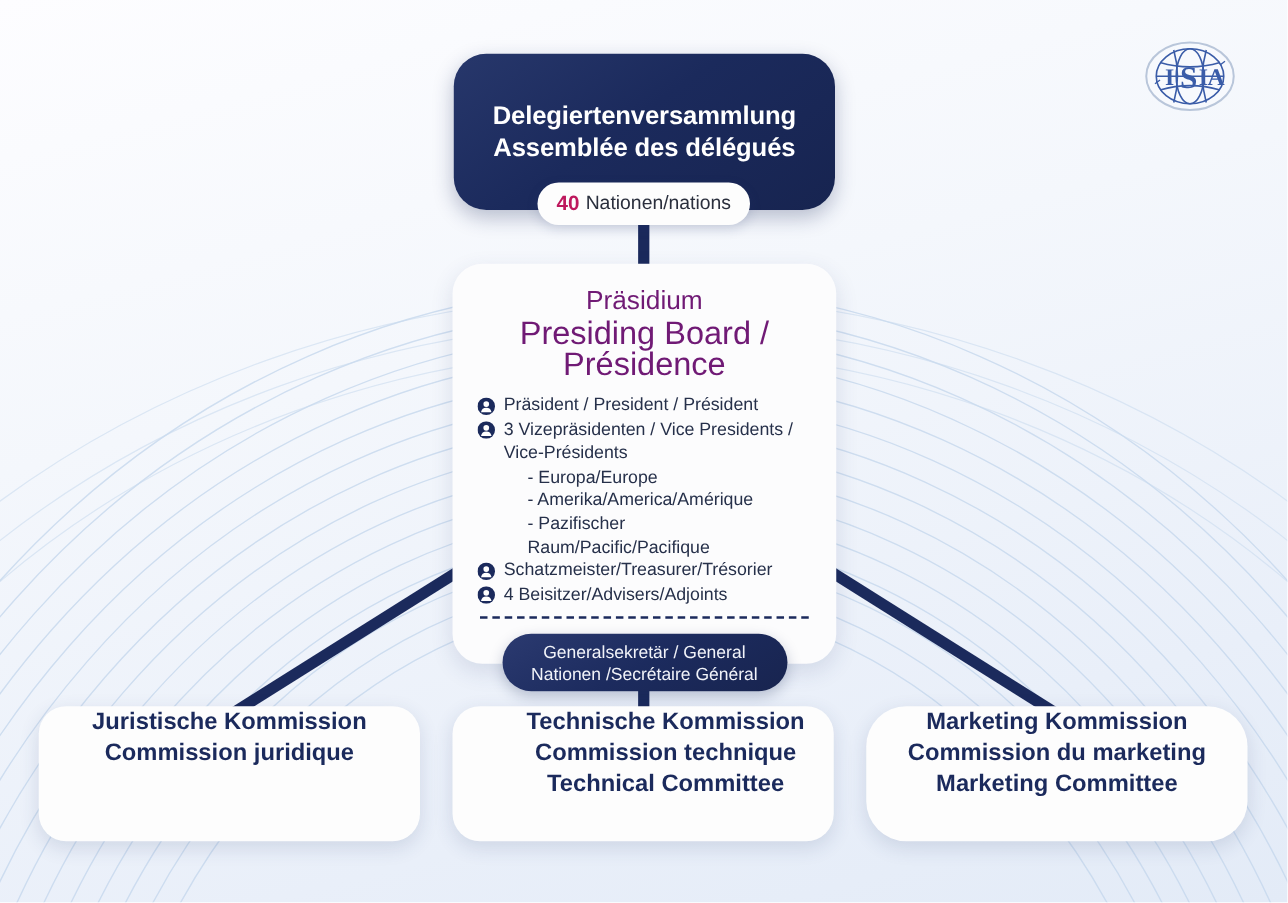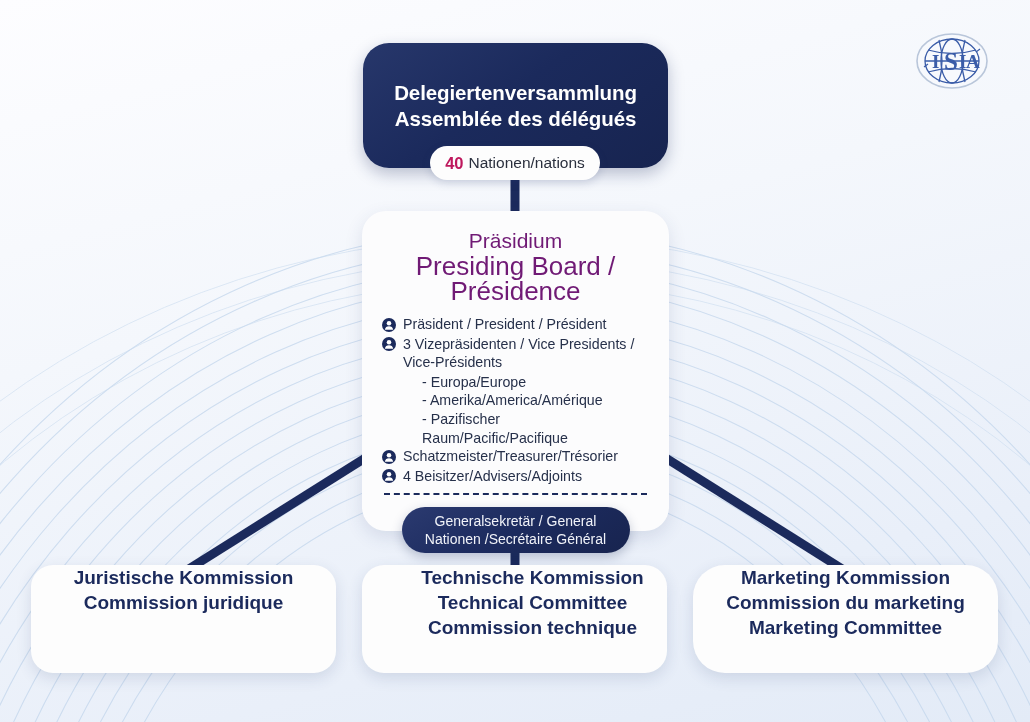--- a/index.html
+++ b/index.html
@@ -327,22 +327,22 @@
     </div>
   </div>
 
   <div class="node committee committee-left">
     <div class="line">Juristische Kommission</div>
     <div class="line">Commission juridique</div>
   </div>
 
   <div class="node committee committee-center">
     <div class="line">Technische Kommission</div>
+    <div class="line">Commission technique</div>
     <div class="line">Technical Committee</div>
-    <div class="line">Commission technique</div>
   </div>
 
   <div class="node committee committee-right">
     <div class="line">Marketing Kommission</div>
     <div class="line">Commission du marketing</div>
     <div class="line">Marketing Committee</div>
   </div>
 
 </div>
 

